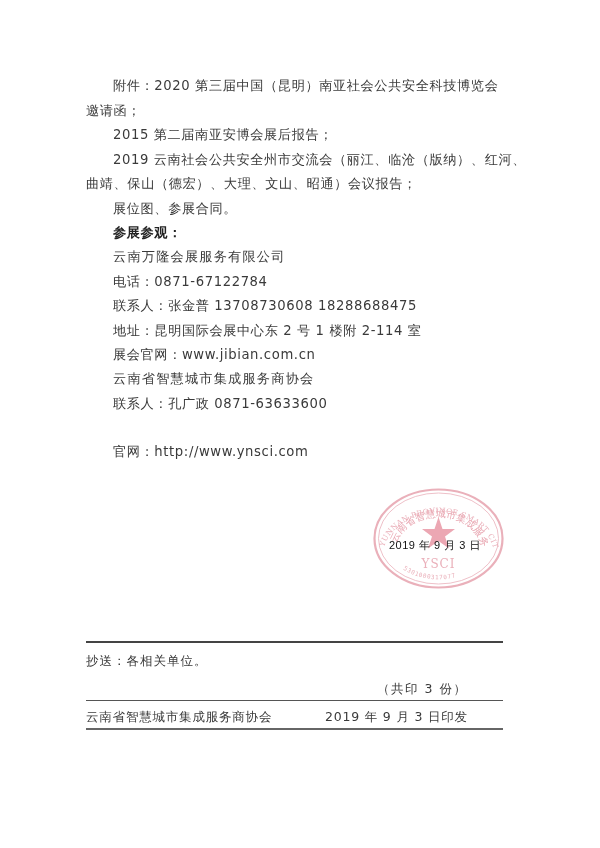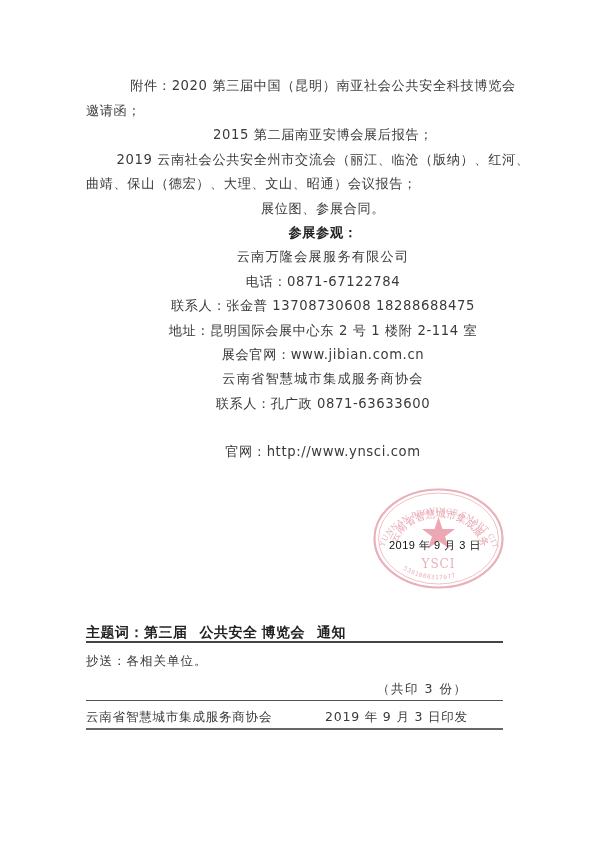--- a/index.html
+++ b/index.html
@@ -15,21 +15,21 @@
     .line {
       position: absolute;
       left: 86px;
       width: 420px;
       font-size: 13.2px;
       line-height: 18px;
       white-space: nowrap;
       letter-spacing: 0.6px;
       color: #3a3a3a;
     }
-    .indent { left: 113px; text-align: center; }
+    .indent { left: 113px; }
     .bold { font-weight: bold; color: #222; }
     .spaced { letter-spacing: 1.2px; }
     .rule {
       position: absolute;
       left: 86px;
       width: 417px;
       height: 1px;
       background: #555;
     }
     .rule.thick { height: 1.5px; background: #444; }
@@ -121,23 +121,20 @@
     </text>
     <polygon points="66.5,30 70.5,42 83,42 73,49.5 77,61.5 66.5,54 56,61.5 60,49.5 50,42 62.5,42" fill="#eca7b3"></polygon>
     <text x="66.5" y="81" text-anchor="middle" font-size="12" fill="#eab0ba" font-family="DejaVu Serif, serif" letter-spacing="1">YSCI</text>
     <text font-size="6" fill="#eab0ba" font-family="DejaVu Sans Mono, monospace" letter-spacing="0.6">
       <textPath href="#sealArcBottom" startOffset="4">5301000317077</textPath>
     </text>
   </svg>
 
   <div class="date-line">2019 年 9 月 3 日</div>
 
-  <div class="subject">
-    <span style="margin-right:0;">主题词：</span><span>第三届</span><span style="margin-right:4px;">公共安全</span><span>博览会</span><span>通知</span>
-  </div>
   <div class="rule thick" style="top:641px;"></div>
 
   <div class="line" style="top:652px; font-size:12.5px; letter-spacing:1px;">抄送：各相关单位。</div>
 
   <div class="copies">（共印 3 份）</div>
   <div class="rule" style="top:700px;"></div>
 
   <div class="footer-org">云南省智慧城市集成服务商协会</div>
   <div class="footer-date">2019 年 9 月 3 日印发</div>
   <div class="rule thick" style="top:728px; background:#666;"></div>

